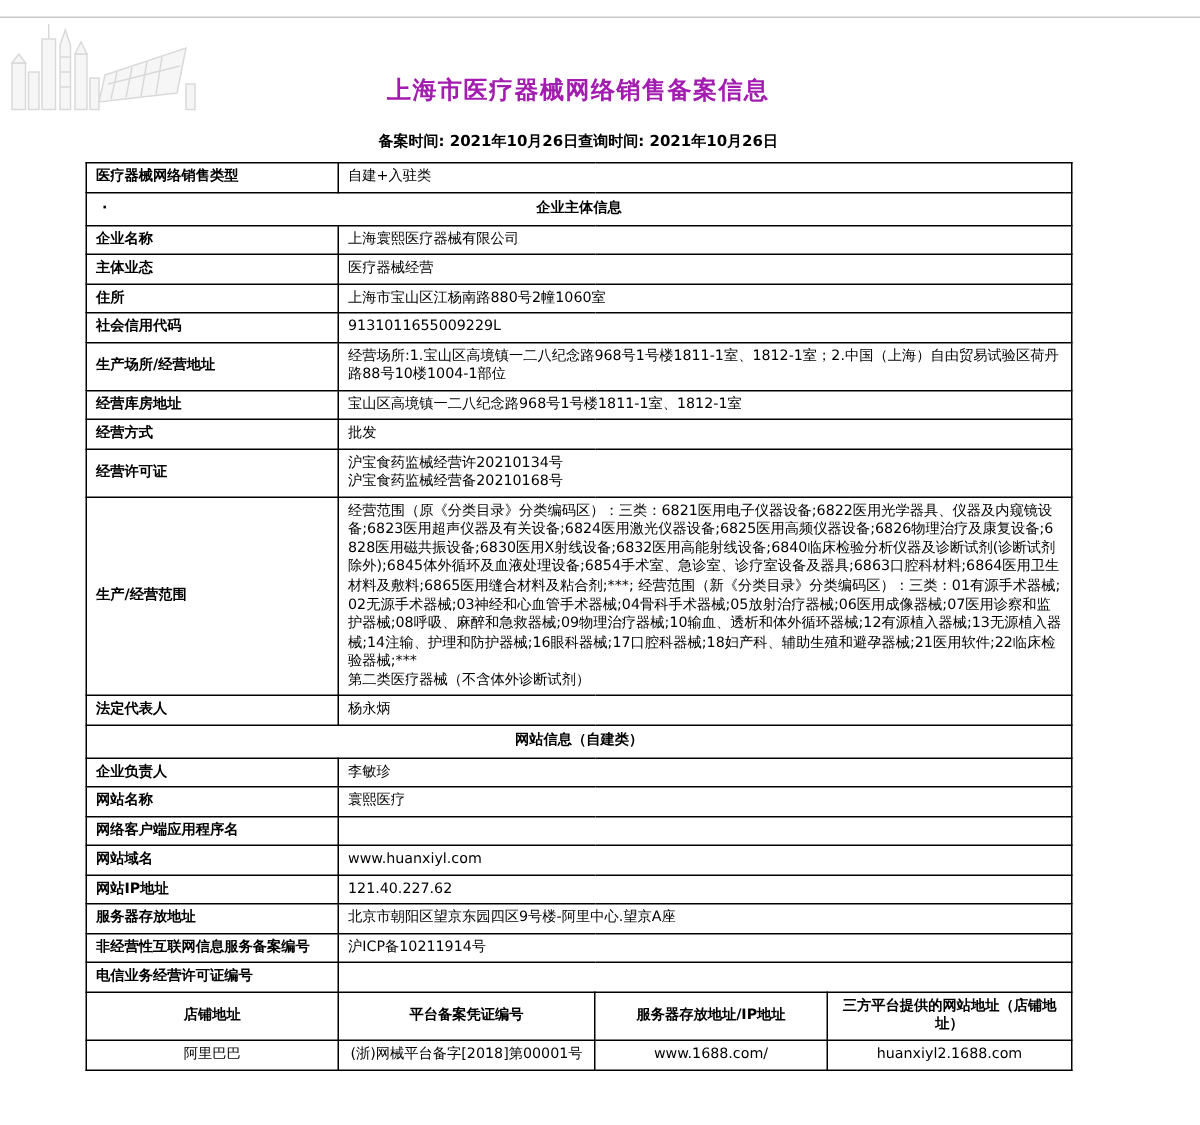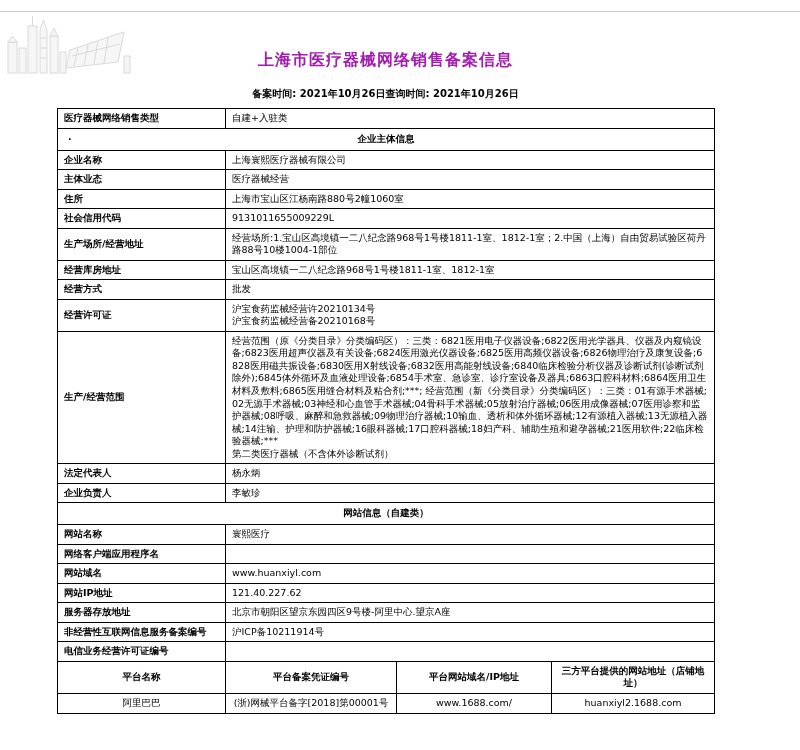--- a/index.html
+++ b/index.html
@@ -138,29 +138,29 @@
       <td class="val" colspan="3">经营范围（原《分类目录》分类编码区）：三类：6821医用电子仪器设备;6822医用光学器具、仪器及内窥镜设备;6823医用超声仪器及有关设备;6824医用激光仪器设备;6825医用高频仪器设备;6826物理治疗及康复设备;6828医用磁共振设备;6830医用X射线设备;6832医用高能射线设备;6840临床检验分析仪器及诊断试剂(诊断试剂除外);6845体外循环及血液处理设备;6854手术室、急诊室、诊疗室设备及器具;6863口腔科材料;6864医用卫生材料及敷料;6865医用缝合材料及粘合剂;***; 经营范围（新《分类目录》分类编码区）：三类：01有源手术器械;02无源手术器械;03神经和心血管手术器械;04骨科手术器械;05放射治疗器械;06医用成像器械;07医用诊察和监护器械;08呼吸、麻醉和急救器械;09物理治疗器械;10输血、透析和体外循环器械;12有源植入器械;13无源植入器械;14注输、护理和防护器械;16眼科器械;17口腔科器械;18妇产科、辅助生殖和避孕器械;21医用软件;22临床检验器械;***
 第二类医疗器械（不含体外诊断试剂）</td>
     </tr>
 
     <tr>
       <td class="lbl">法定代表人</td>
       <td class="val" colspan="3">杨永炳</td>
     </tr>
 
     <tr>
+      <td class="sec" colspan="4">网站信息（自建类）</td>
+    </tr>
+
+    <tr>
       <td class="lbl">企业负责人</td>
       <td class="val" colspan="3">李敏珍</td>
     </tr>
 
     <tr>
-      <td class="sec" colspan="4">网站信息（自建类）</td>
-    </tr>
-
-    <tr>
       <td class="lbl">网站名称</td>
       <td class="val" colspan="3">寰熙医疗</td>
     </tr>
 
     <tr>
       <td class="lbl">网络客户端应用程序名</td>
       <td class="val" colspan="3"></td>
     </tr>
 
     <tr>
@@ -184,23 +184,23 @@
       <td class="val" colspan="3">沪ICP备10211914号</td>
     </tr>
 
     <tr>
       <td class="lbl">电信业务经营许可证编号</td>
       <td class="val" colspan="3"></td>
     </tr>
 
 
     <tr class="phdr">
-      <td>平台名称</td>
+      <td>店铺地址</td>
       <td>平台备案凭证编号</td>
-      <td>平台网站域名/IP地址</td>
+      <td>服务器存放地址/IP地址</td>
       <td>三方平台提供的网站地址（店铺地址）</td>
     </tr>
 
     <tr class="prow">
       <td>阿里巴巴</td>
       <td>(浙)网械平台备字[2018]第00001号</td>
       <td>www.1688.com/</td>
       <td>huanxiyl2.1688.com</td>
     </tr>
   </tbody>

